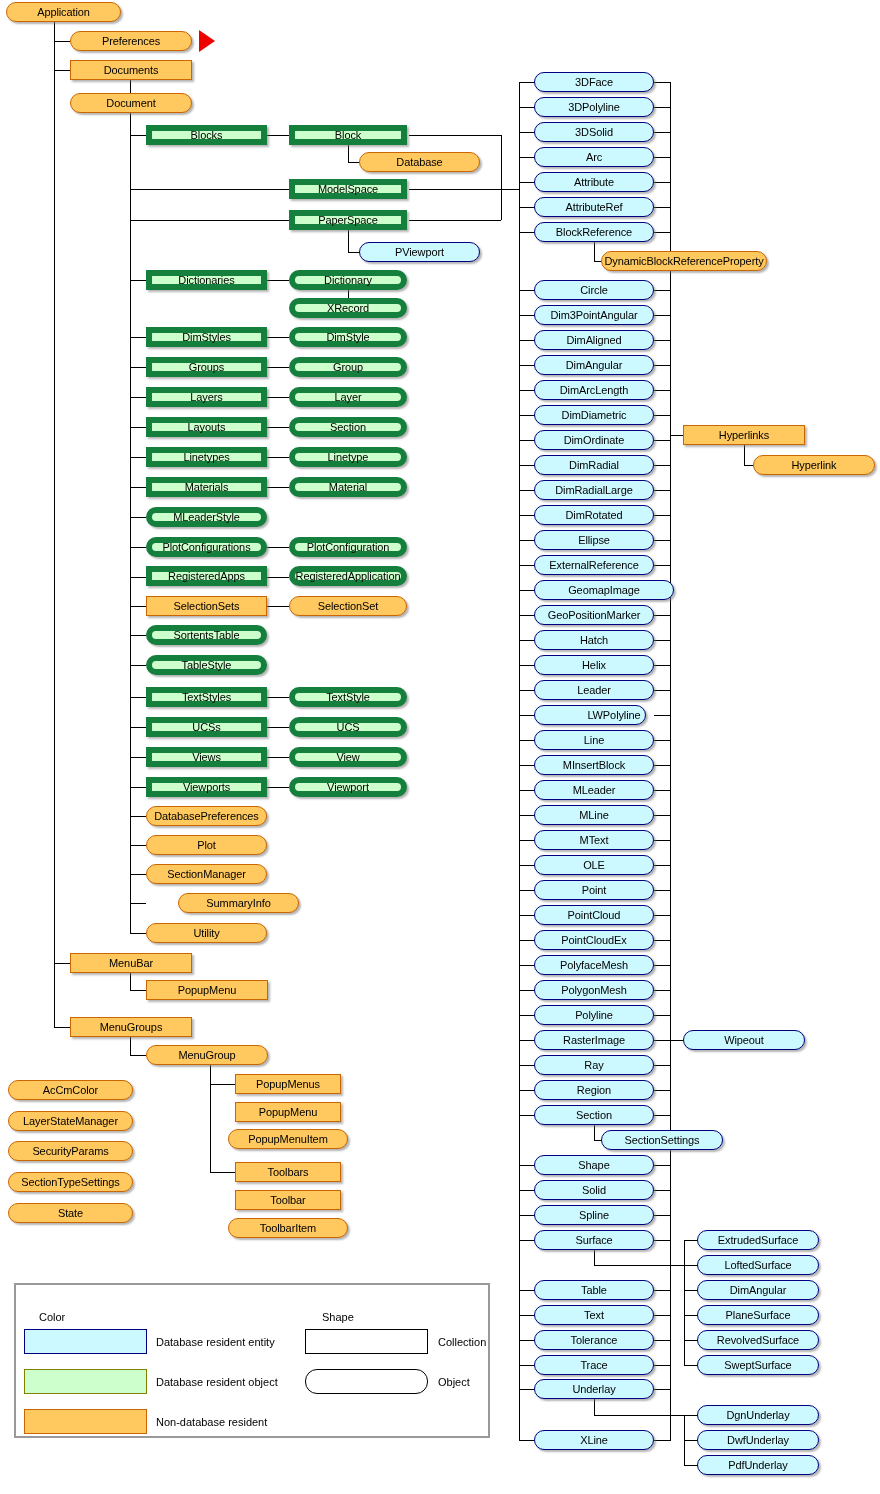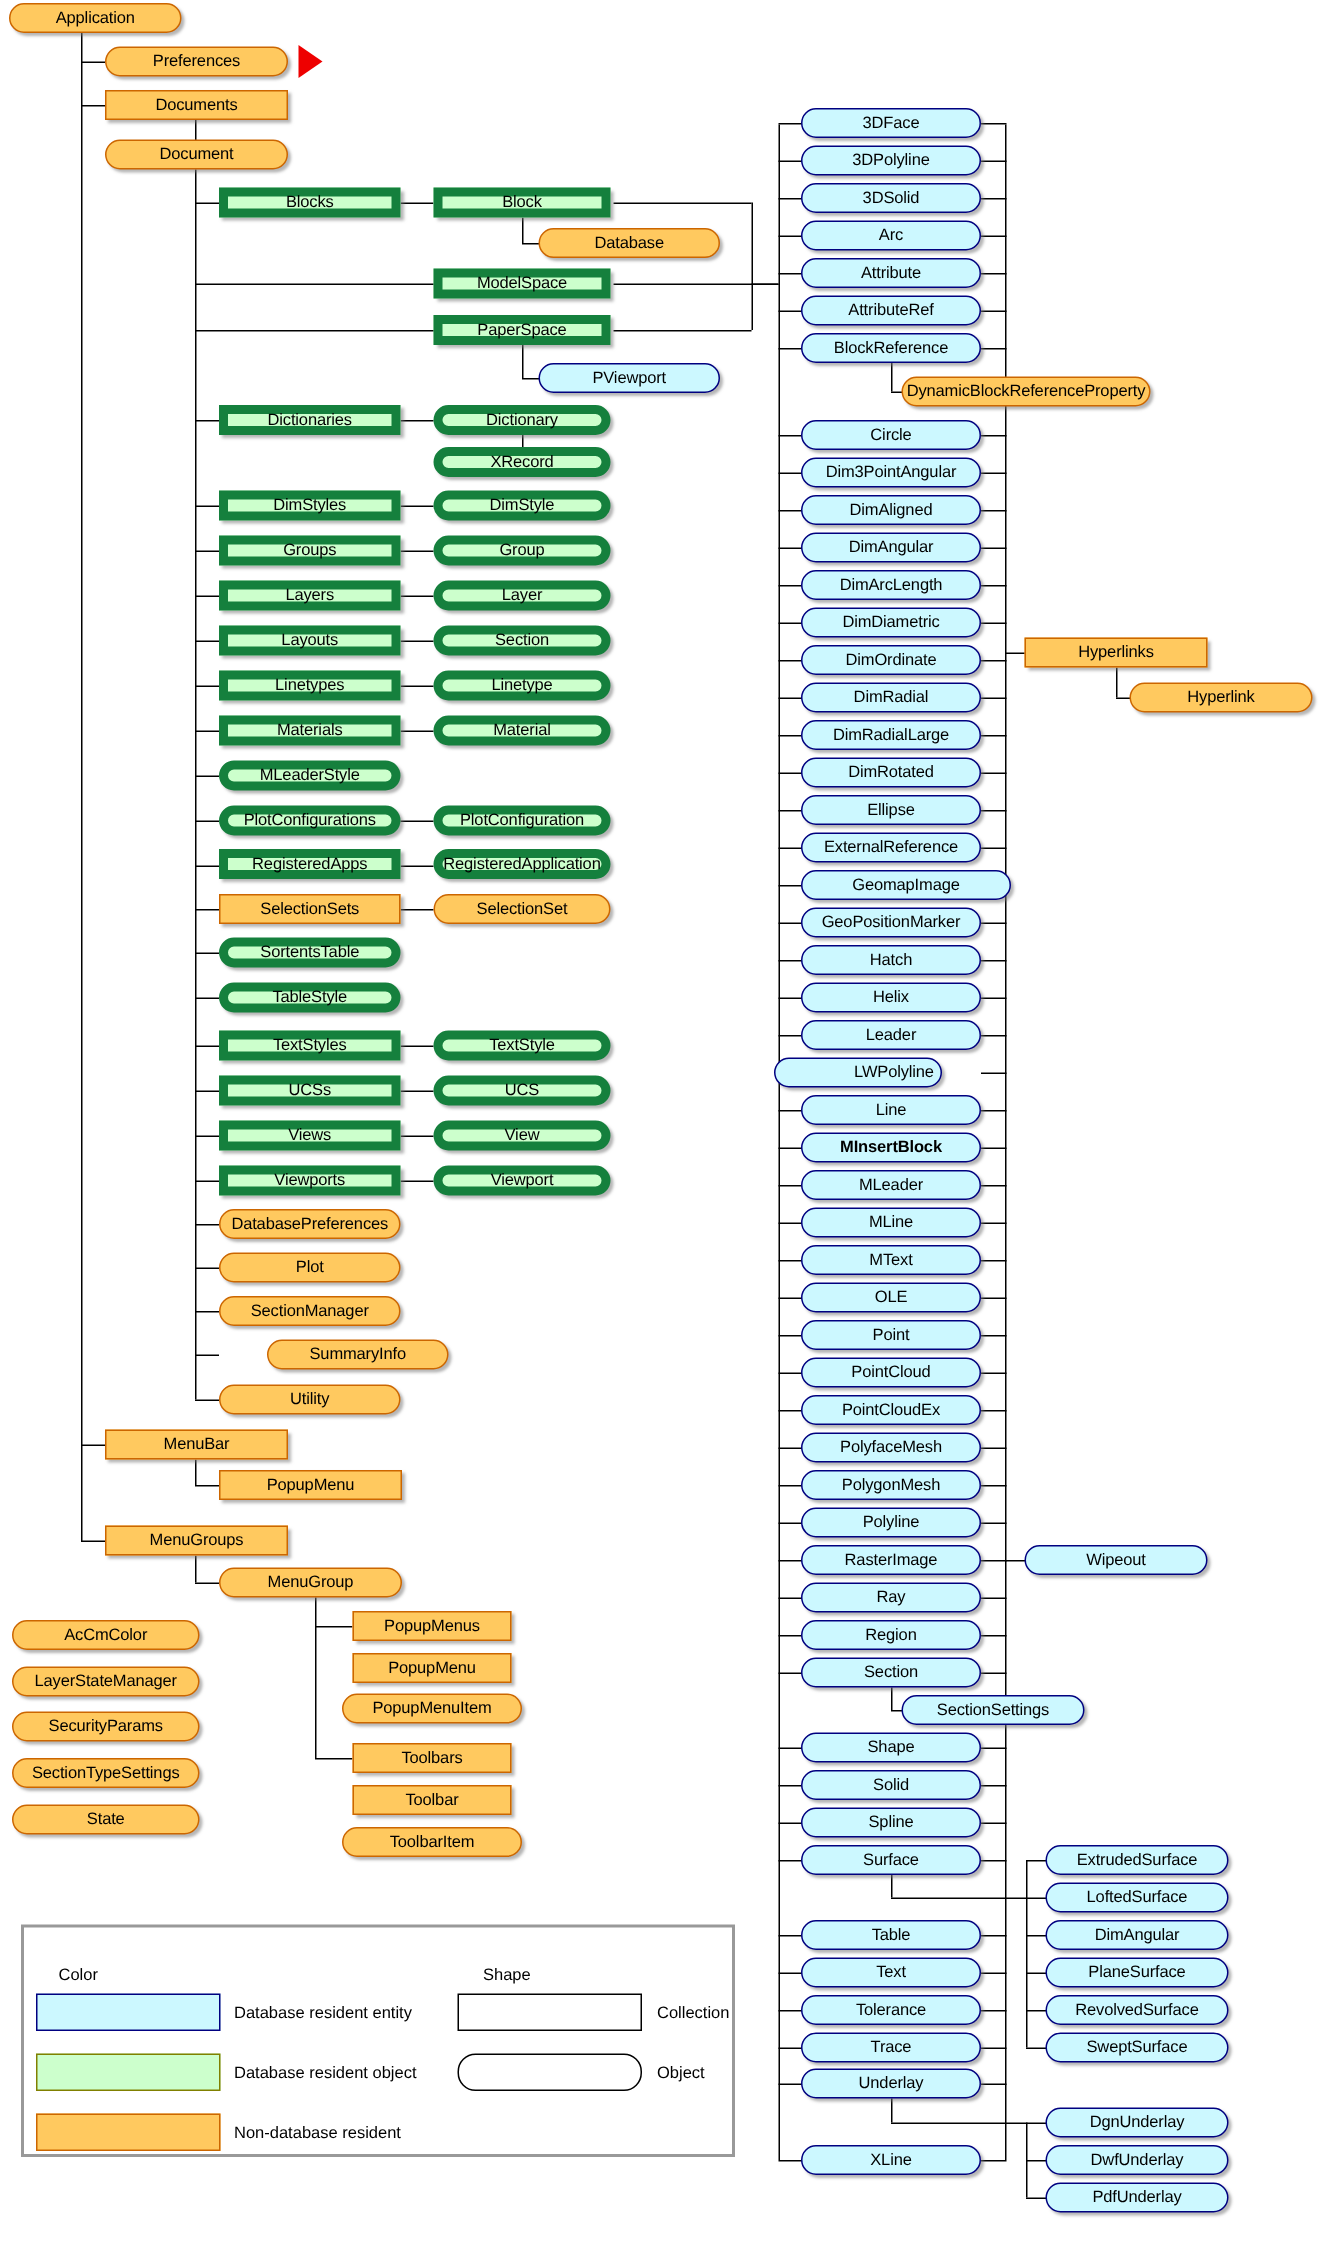--- a/index.html
+++ b/index.html
@@ -267,27 +267,27 @@
       <div class="ln lnh" style="left: 654px; top: 615px; width: 17px;"></div>
       <div class="node obj c-entity" style="left: 534px; top: 630px; width: 120px; height: 20px;">Hatch</div>
       <div class="ln lnh" style="left: 519px; top: 640px; width: 16px;"></div>
       <div class="ln lnh" style="left: 654px; top: 640px; width: 17px;"></div>
       <div class="node obj c-entity" style="left: 534px; top: 655px; width: 120px; height: 20px;">Helix</div>
       <div class="ln lnh" style="left: 519px; top: 665px; width: 16px;"></div>
       <div class="ln lnh" style="left: 654px; top: 665px; width: 17px;"></div>
       <div class="node obj c-entity" style="left: 534px; top: 680px; width: 120px; height: 20px;">Leader</div>
       <div class="ln lnh" style="left: 519px; top: 690px; width: 16px;"></div>
       <div class="ln lnh" style="left: 654px; top: 690px; width: 17px;"></div>
-      <div class="node obj c-entity" style="left: 516px; top: 705px; width: 112px; height: 20px; padding-left: 48px;">LWPolyline</div>
+      <div class="node obj c-entity" style="left: 534px; top: 705px; width: 112px; height: 20px; padding-left: 48px;">LWPolyline</div>
       <div class="ln lnh" style="left: 519px; top: 715px; width: 16px;"></div>
       <div class="ln lnh" style="left: 654px; top: 715px; width: 17px;"></div>
       <div class="node obj c-entity" style="left: 534px; top: 730px; width: 120px; height: 20px;">Line</div>
       <div class="ln lnh" style="left: 519px; top: 740px; width: 16px;"></div>
       <div class="ln lnh" style="left: 654px; top: 740px; width: 17px;"></div>
-      <div class="node obj c-entity" style="left: 534px; top: 755px; width: 120px; height: 20px; font-weight: bold;">MInsertBlock</div>
+      <div class="node obj c-entity" style="left: 534px; top: 755px; width: 120px; height: 20px;">MInsertBlock</div>
       <div class="ln lnh" style="left: 519px; top: 765px; width: 16px;"></div>
       <div class="ln lnh" style="left: 654px; top: 765px; width: 17px;"></div>
       <div class="node obj c-entity" style="left: 534px; top: 780px; width: 120px; height: 20px;">MLeader</div>
       <div class="ln lnh" style="left: 519px; top: 790px; width: 16px;"></div>
       <div class="ln lnh" style="left: 654px; top: 790px; width: 17px;"></div>
       <div class="node obj c-entity" style="left: 534px; top: 805px; width: 120px; height: 20px;">MLine</div>
       <div class="ln lnh" style="left: 519px; top: 815px; width: 16px;"></div>
       <div class="ln lnh" style="left: 654px; top: 815px; width: 17px;"></div>
       <div class="node obj c-entity" style="left: 534px; top: 830px; width: 120px; height: 20px;">MText</div>
       <div class="ln lnh" style="left: 519px; top: 840px; width: 16px;"></div>

